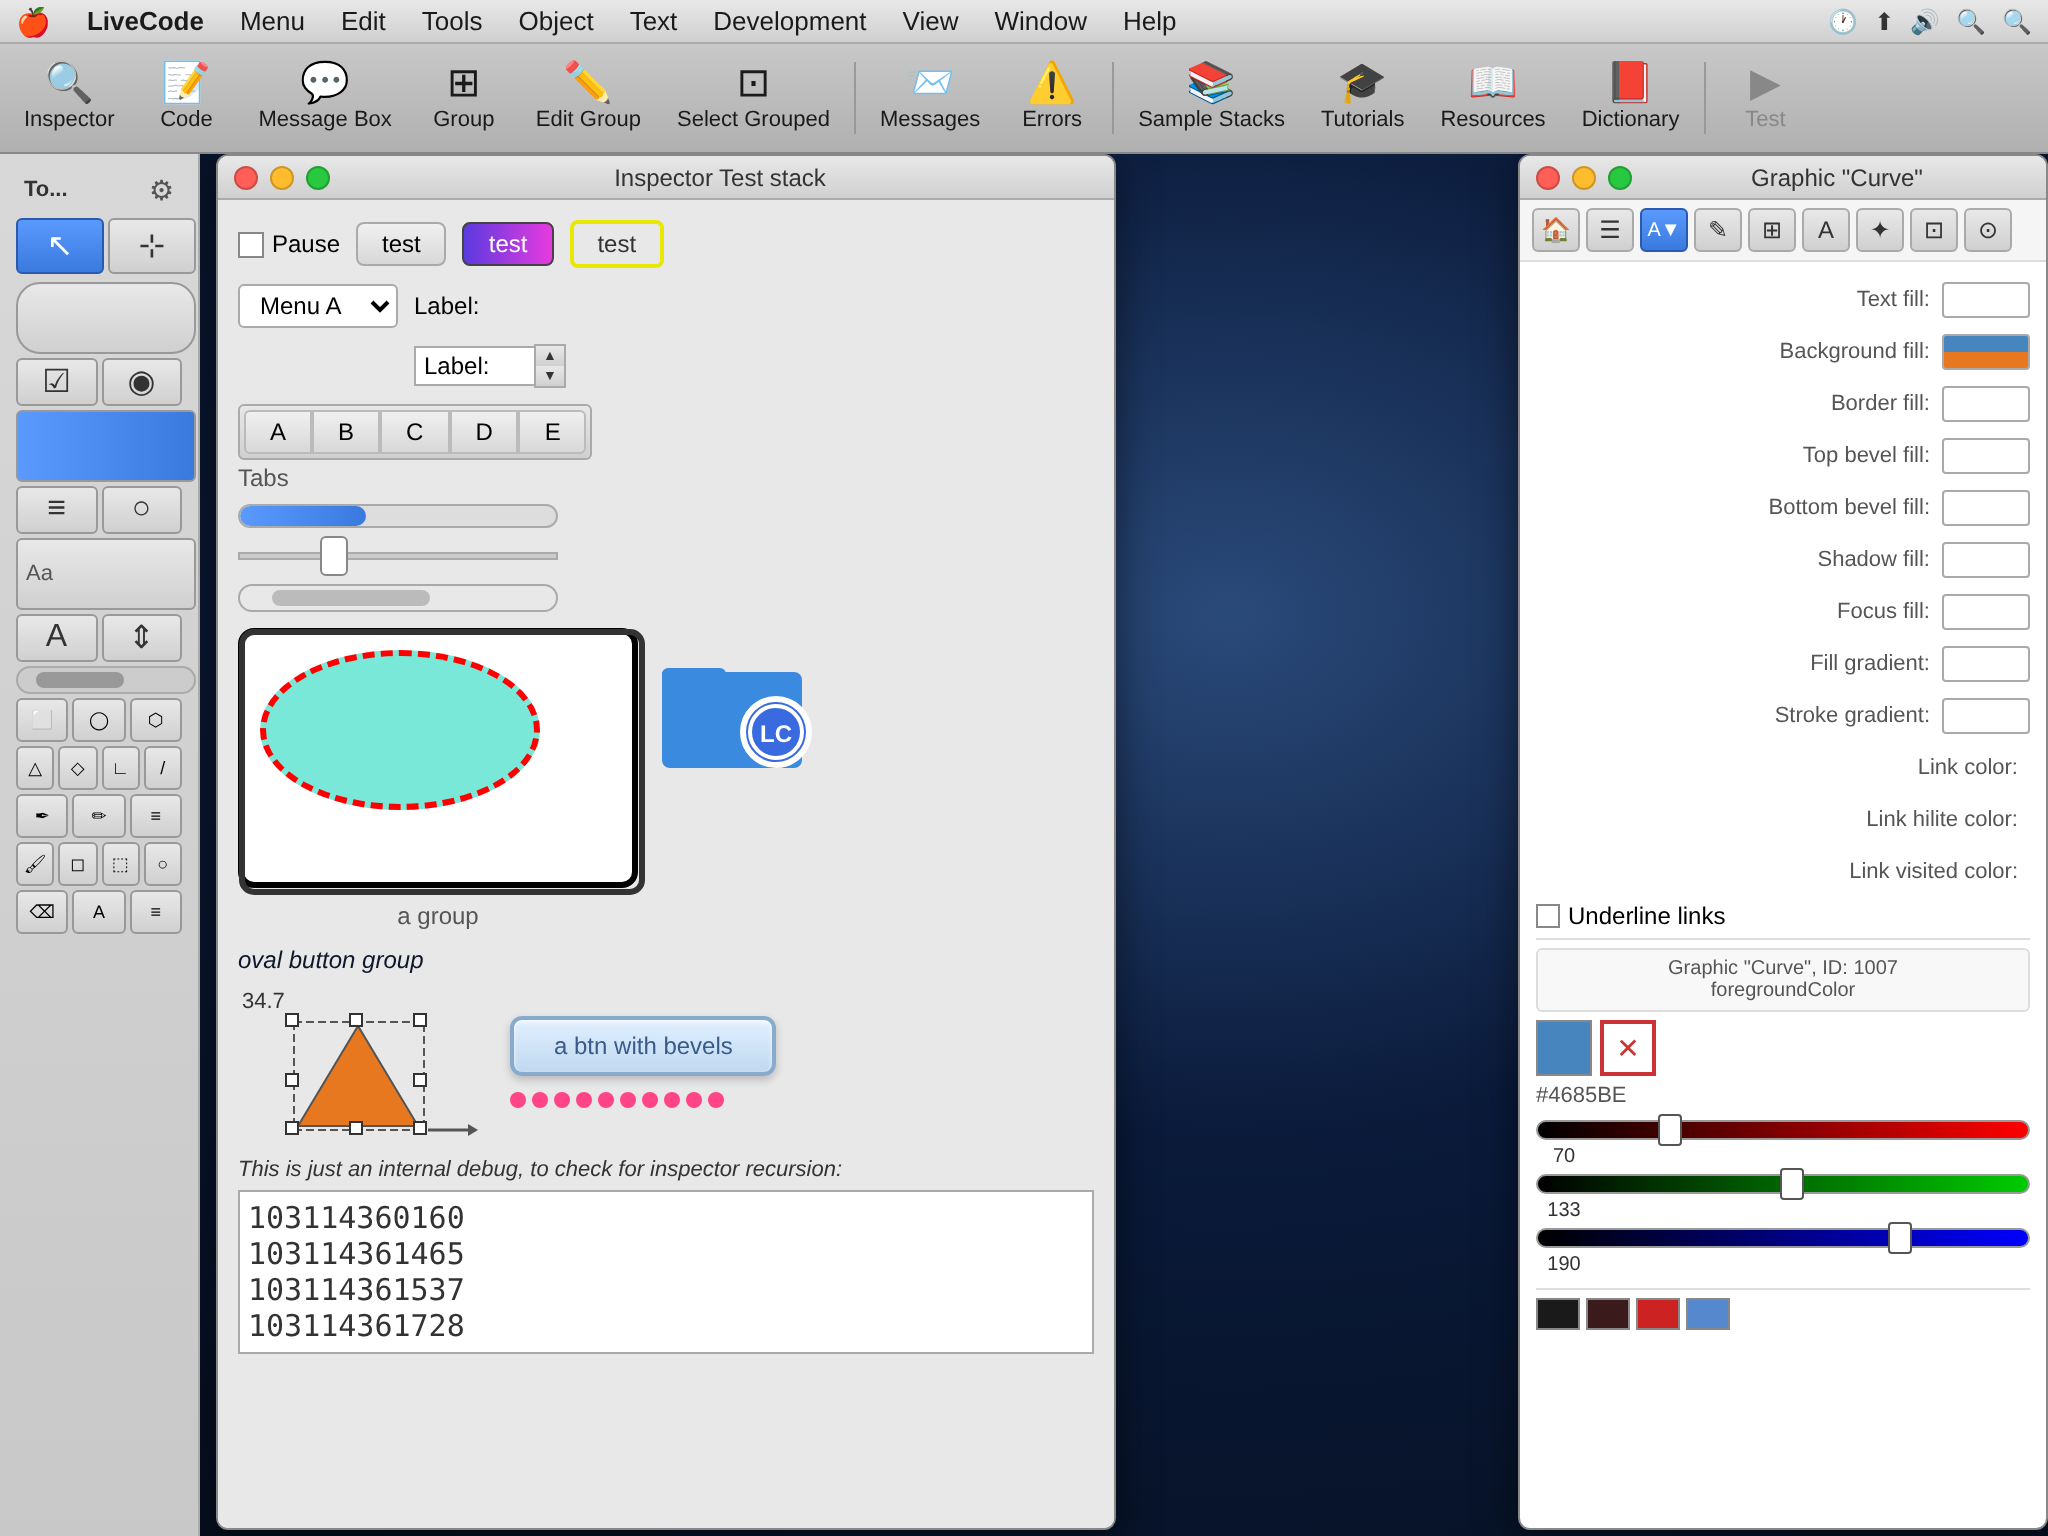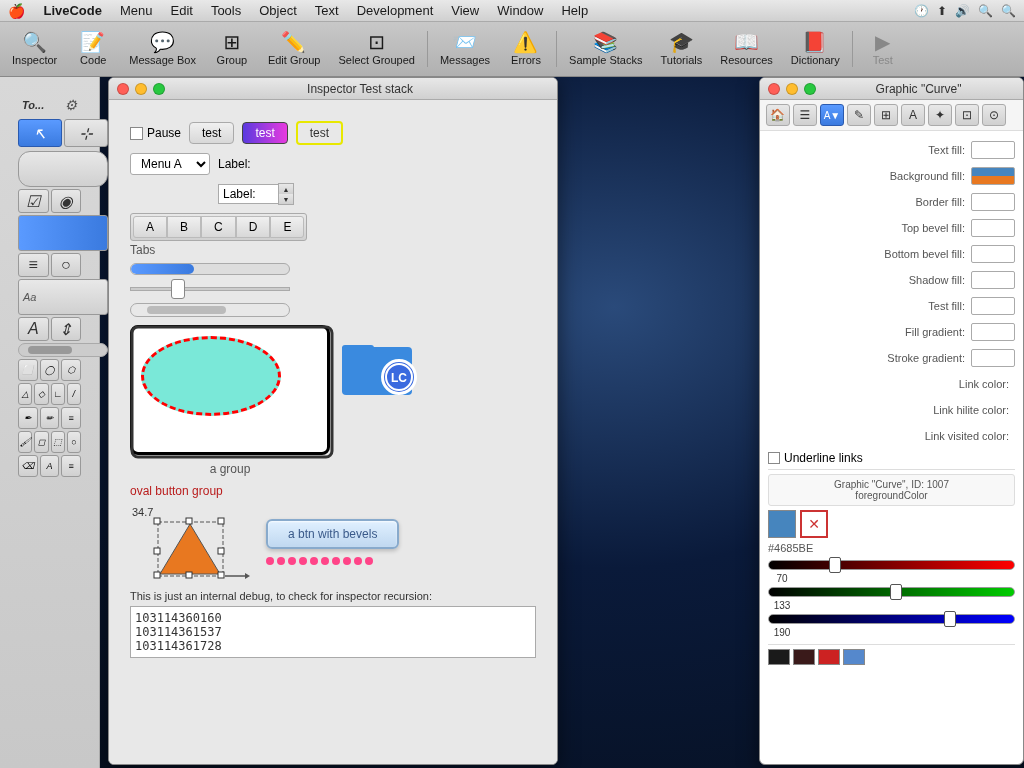--- a/index.html
+++ b/index.html
@@ -98,22 +98,21 @@
 
     
     .tools-panel {
       position: absolute;
       top: 77px; left: 0;
       width: 100px;
       bottom: 0;
       background: linear-gradient(to bottom, #d8d8d8, #c8c8c8);
       border-right: 1px solid #aaa;
       z-index: 90;
-      padding: 18px;
-      font-style: italic;
+      padding: 8px;
     }
     .tools-header {
       display: flex;
       justify-content: space-between;
       align-items: center;
       padding: 2px 4px;
       margin-bottom: 4px;
     }
     .tools-title {
       font-size: 11px;
@@ -212,21 +211,21 @@
     .win-btn.min { background: #ffbd2e; }
     .win-btn.max { background: #28c840; }
     .window-title {
       flex: 1;
       text-align: center;
       font-size: 12px;
       font-weight: 500;
       color: #333;
     }
     .canvas-content {
-      padding: 21px;
+      padding: 10px;
       background: #e8e8e8;
       height: calc(100% - 22px);
       overflow: hidden;
       position: relative;
     }
 
     
     .graphic-window {
       position: absolute;
       top: 77px; right: 0;
@@ -652,22 +651,23 @@
     }
     .btn-oval-group {
       padding: 4px 14px;
       background: white;
       border: 1px solid #888;
       border-radius: 20px;
       font-size: 12px;
     }
     .group-name {
       font-size: 12px;
-      color: #b91c1c;
+      color: #0f172a;
       margin-top: 6px;
+      font-style: italic;
     }
     .btn-bevels {
       padding: 6px 20px;
       background: linear-gradient(to bottom, #e0f0ff, #c0d8f0);
       border: 2px solid #88aacc;
       border-radius: 6px;
       font-size: 12px;
       color: #3a5a8a;
       box-shadow: inset 0 1px 2px rgba(255,255,255,0.8), 0 2px 4px rgba(0,0,0,0.2);
     }
@@ -695,29 +695,30 @@
     .pink-dot {
       width: 8px;
       height: 8px;
       border-radius: 50%;
       background: #ff4488;
     }
     .debug-box {
       background: white;
       border: 1px solid #aaa;
       padding: 4px;
-      font-size: 12px;
+      font-size: 15px;
       font-family: monospace;
       color: #333;
       margin-top: 4px;
     }
     .debug-label {
       font-size: 11px;
       color: #333;
       margin-bottom: 2px;
+      font-style: italic;
     }
   </style>
 </head>
 <body>
 
 <div class="menubar">
   <span class="menubar-apple">🍎</span>
   <span class="menubar-item bold">LiveCode</span>
   <span class="menubar-item">Menu</span>
   <span class="menubar-item">Edit</span>
@@ -986,20 +987,21 @@
           <div class="pink-dot"></div>
           <div class="pink-dot"></div>
           <div class="pink-dot"></div>
         </div>
       </div>
     </div>
 
     <div class="debug-label">This is just an internal debug, to check for inspector recursion:</div>
     <div class="debug-box">
       <div>103114360160</div>
+      <div>103114361465</div>
       <div>103114361537</div>
       <div>103114361728</div>
 
     </div>
   </div>
 </div>
 
 <div class="graphic-window">
   <div class="graphic-titlebar">
     <div class="win-btn close"></div>
@@ -1038,21 +1040,21 @@
     </div>
     <div class="fill-row">
       <span class="fill-label">Bottom bevel fill:</span>
       <div class="fill-swatch empty"></div>
     </div>
     <div class="fill-row">
       <span class="fill-label">Shadow fill:</span>
       <div class="fill-swatch empty"></div>
     </div>
     <div class="fill-row">
-      <span class="fill-label">Test fill:</span>
+      <span class="fill-label">Focus fill:</span>
       <div class="fill-swatch empty"></div>
     </div>
     <div class="fill-row">
       <span class="fill-label">Fill gradient:</span>
       <div class="fill-swatch empty"></div>
     </div>
     <div class="fill-row">
       <span class="fill-label">Stroke gradient:</span>
       <div class="fill-swatch empty"></div>
     </div>

